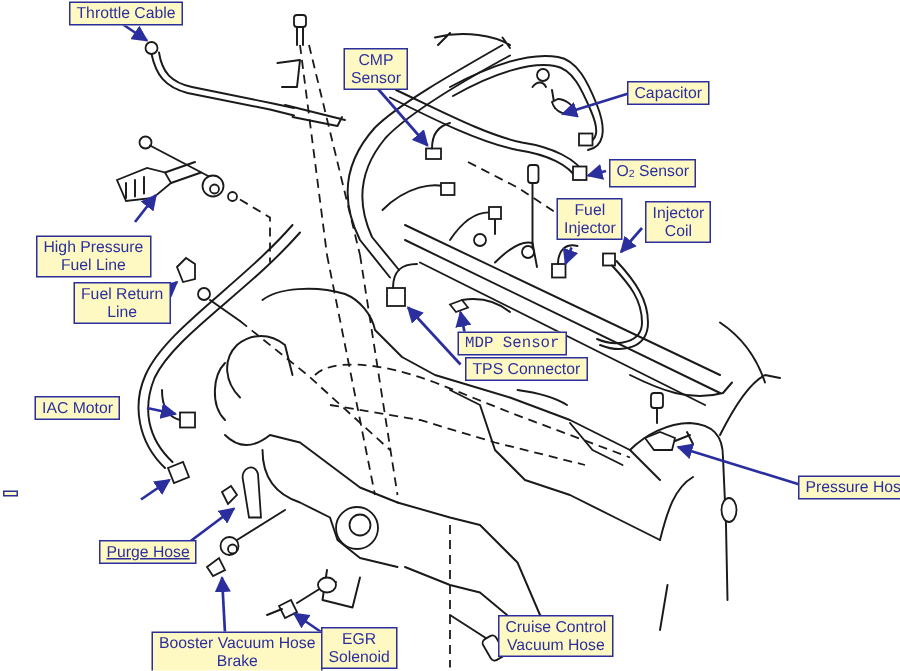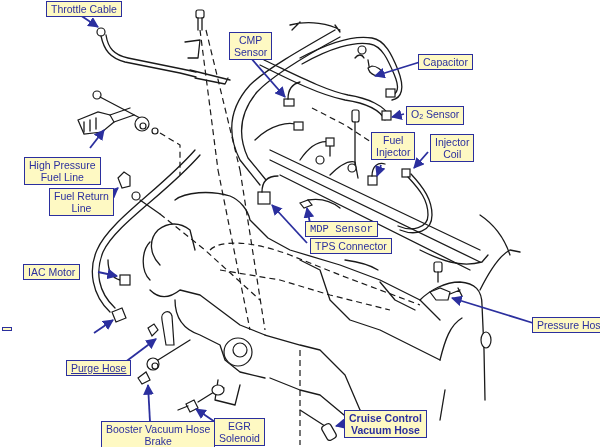--- a/index.html
+++ b/index.html
@@ -245,16 +245,16 @@
 <div class="label" style="left:101px;top:421px;">
   <span>Booster Vacuum Hose</span>
   <span>Brake</span>
 </div>
 
 <div class="label" style="left:214px;top:418px;">
   <span>EGR</span>
   <span>Solenoid</span>
 </div>
 
-<div class="label" style="left:344px;top:410px;font-weight:bold;">
+<div class="label" style="left:332px;top:410px;">
   <span>Cruise Control</span>
   <span>Vacuum Hose</span>
 </div>
 
 </body></html>

